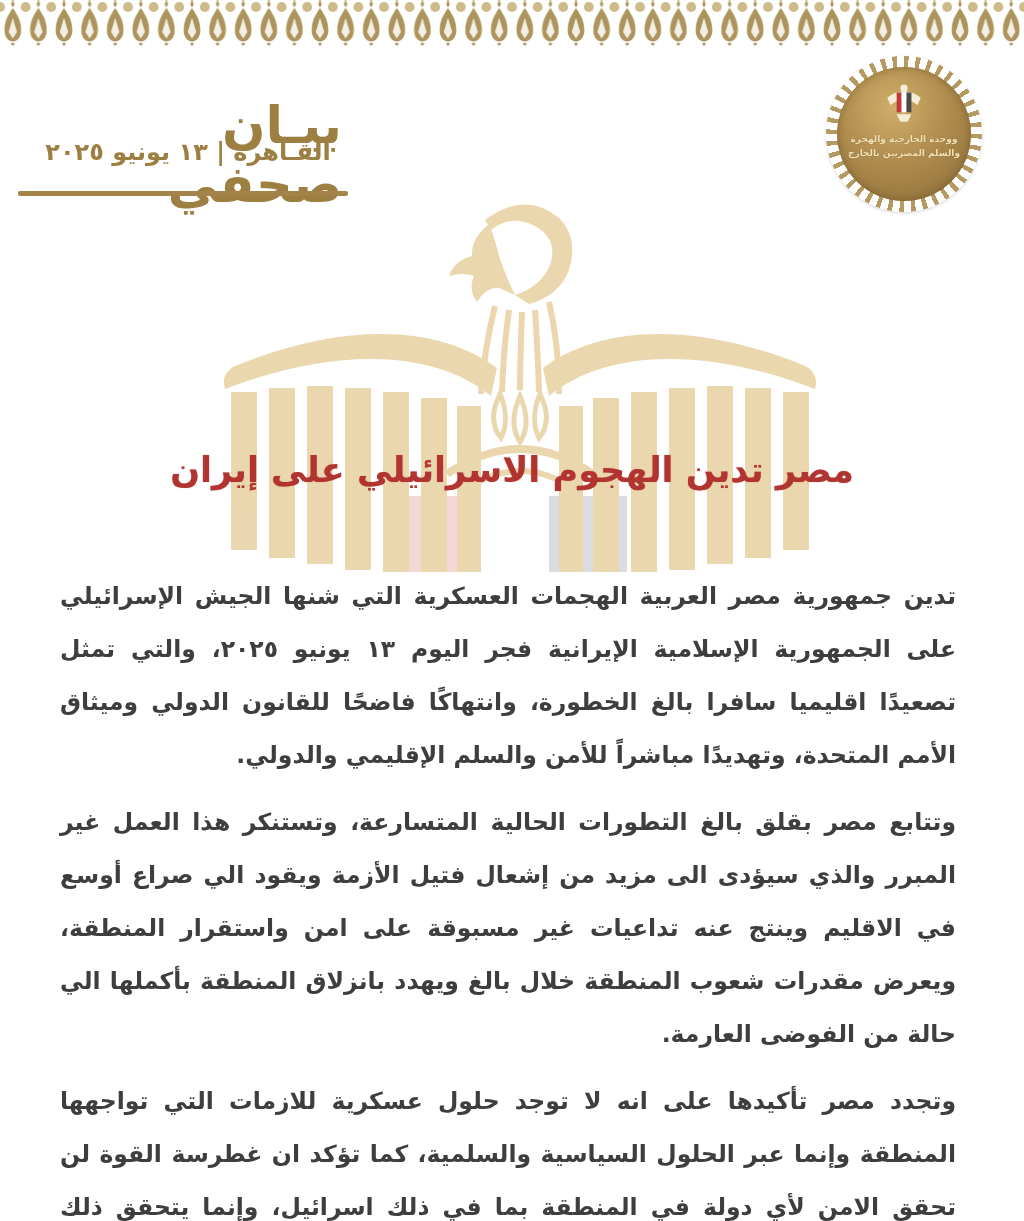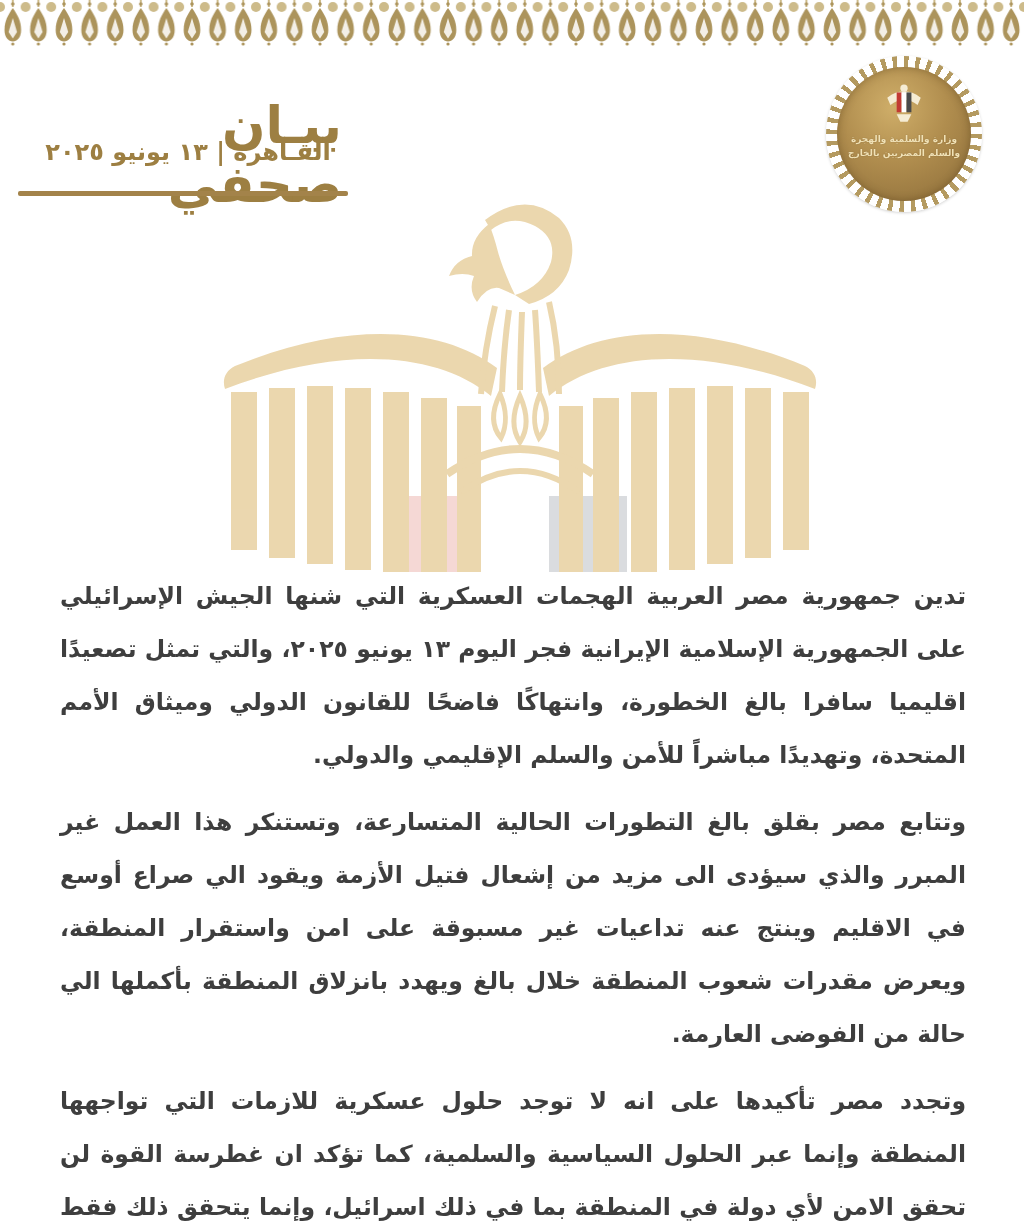--- a/index.html
+++ b/index.html
@@ -50,21 +50,21 @@
     text-align:center; direction:rtl;
     color:#b23430; font-size:35px; font-weight:bold;
     text-shadow:0 0 1px rgba(178,52,48,.5);
   }
   
   .body-text {
     position:absolute; top:570px; left:60px; width:906px;
     direction:rtl; text-align:justify;
     color:#3e3e3e; font-size:23.5px; font-weight:bold; line-height:53px;
   }
-  .body-text p { margin:0 0 14px 0; }
+  .body-text p { margin:0 10px 14px 0; }
 </style>
 </head>
 <body>
 
 <div class="page">
 
   <div class="ornament">
     <svg width="1024" height="46">
       <defs>
         <pattern id="orn" width="25.6" height="46" patternUnits="userSpaceOnUse">
@@ -89,21 +89,21 @@
   <div class="seal">
     <div class="seal-disc">
       <svg width="42" height="46" viewBox="0 0 40 44">
         <path d="M4,14 Q20,2 36,14 L33,21 Q20,11 7,21 Z" fill="#f5ecd4"></path>
         <circle cx="20" cy="5" r="3.5" fill="#f5ecd4"></circle>
         <rect x="13" y="9" width="4.7" height="19" fill="#c23a33"></rect>
         <rect x="17.7" y="9" width="4.7" height="19" fill="#ffffff"></rect>
         <rect x="22.4" y="9" width="4.7" height="19" fill="#4a4a4a"></rect>
         <path d="M13,30 L27,30 L23.5,37 L16.5,37 Z" fill="#f5ecd4"></path>
       </svg>
-      <div class="seal-text">وزارة والسلمية والهجرة</div>
+      <div class="seal-text">ووحدة الخارجية والهجرة</div>
       <div class="seal-text">والسلم المصريين بالخارج</div>
     </div>
   </div>
 
   <div class="watermark">
     <svg width="650" height="385" viewBox="0 0 650 385">
       <g opacity="0.9">
 
         <g opacity="0.75">
           <rect x="198" y="298" width="78" height="76" fill="#f0c6c2"></rect>
@@ -151,20 +151,21 @@
 
         <g>
           <path d="M290,22 Q330,-8 364,20 Q384,40 374,72 Q364,98 334,106 L320,97 Q348,88 356,64 Q362,40 340,28 Q316,16 296,32 Z" fill="#e9d3a6"></path>
           <path d="M294,26 Q276,40 277,58 Q260,62 254,78 Q268,74 279,78 Q273,92 282,104 Q292,88 304,90 L320,97 Q308,72 303,54 Q299,38 294,26 Z" fill="#e9d3a6"></path>
           <circle cx="337" cy="42" r="7" fill="#ffffff"></circle>
         </g>
       </g>
     </svg>
   </div>
 
+  <div class="headline">مصر تدين الهجوم الاسرائيلي على إيران</div>
 
   <div class="body-text">
     <p>تدين جمهورية مصر العربية الهجمات العسكرية التي شنها الجيش الإسرائيلي على الجمهورية الإسلامية الإيرانية فجر اليوم ١٣ يونيو ٢٠٢٥، والتي تمثل تصعيدًا اقليميا سافرا بالغ الخطورة، وانتهاكًا فاضحًا للقانون الدولي وميثاق الأمم المتحدة، وتهديدًا مباشراً للأمن والسلم الإقليمي والدولي.</p>
     <p>وتتابع مصر بقلق بالغ التطورات الحالية المتسارعة، وتستنكر هذا العمل غير المبرر والذي سيؤدى الى مزيد من إشعال فتيل الأزمة ويقود الي صراع أوسع في الاقليم وينتج عنه تداعيات غير مسبوقة على امن واستقرار المنطقة، ويعرض مقدرات شعوب المنطقة خلال بالغ ويهدد بانزلاق المنطقة بأكملها الي حالة من الفوضى العارمة.</p>
     <p>وتجدد مصر تأكيدها على انه لا توجد حلول عسكرية للازمات التي تواجهها المنطقة وإنما عبر الحلول السياسية والسلمية، كما تؤكد ان غطرسة القوة لن تحقق الامن لأي دولة في المنطقة بما في ذلك اسرائيل، وإنما يتحقق ذلك فقط من خلال احترام سيادة الدول ووحدة وسلامة أراضيها وتحقيق العدالة وانهاء الاحتلال الاسرائيلي للأراضي العربية</p>
   </div>
 
 </div>
 
 </body></html>

